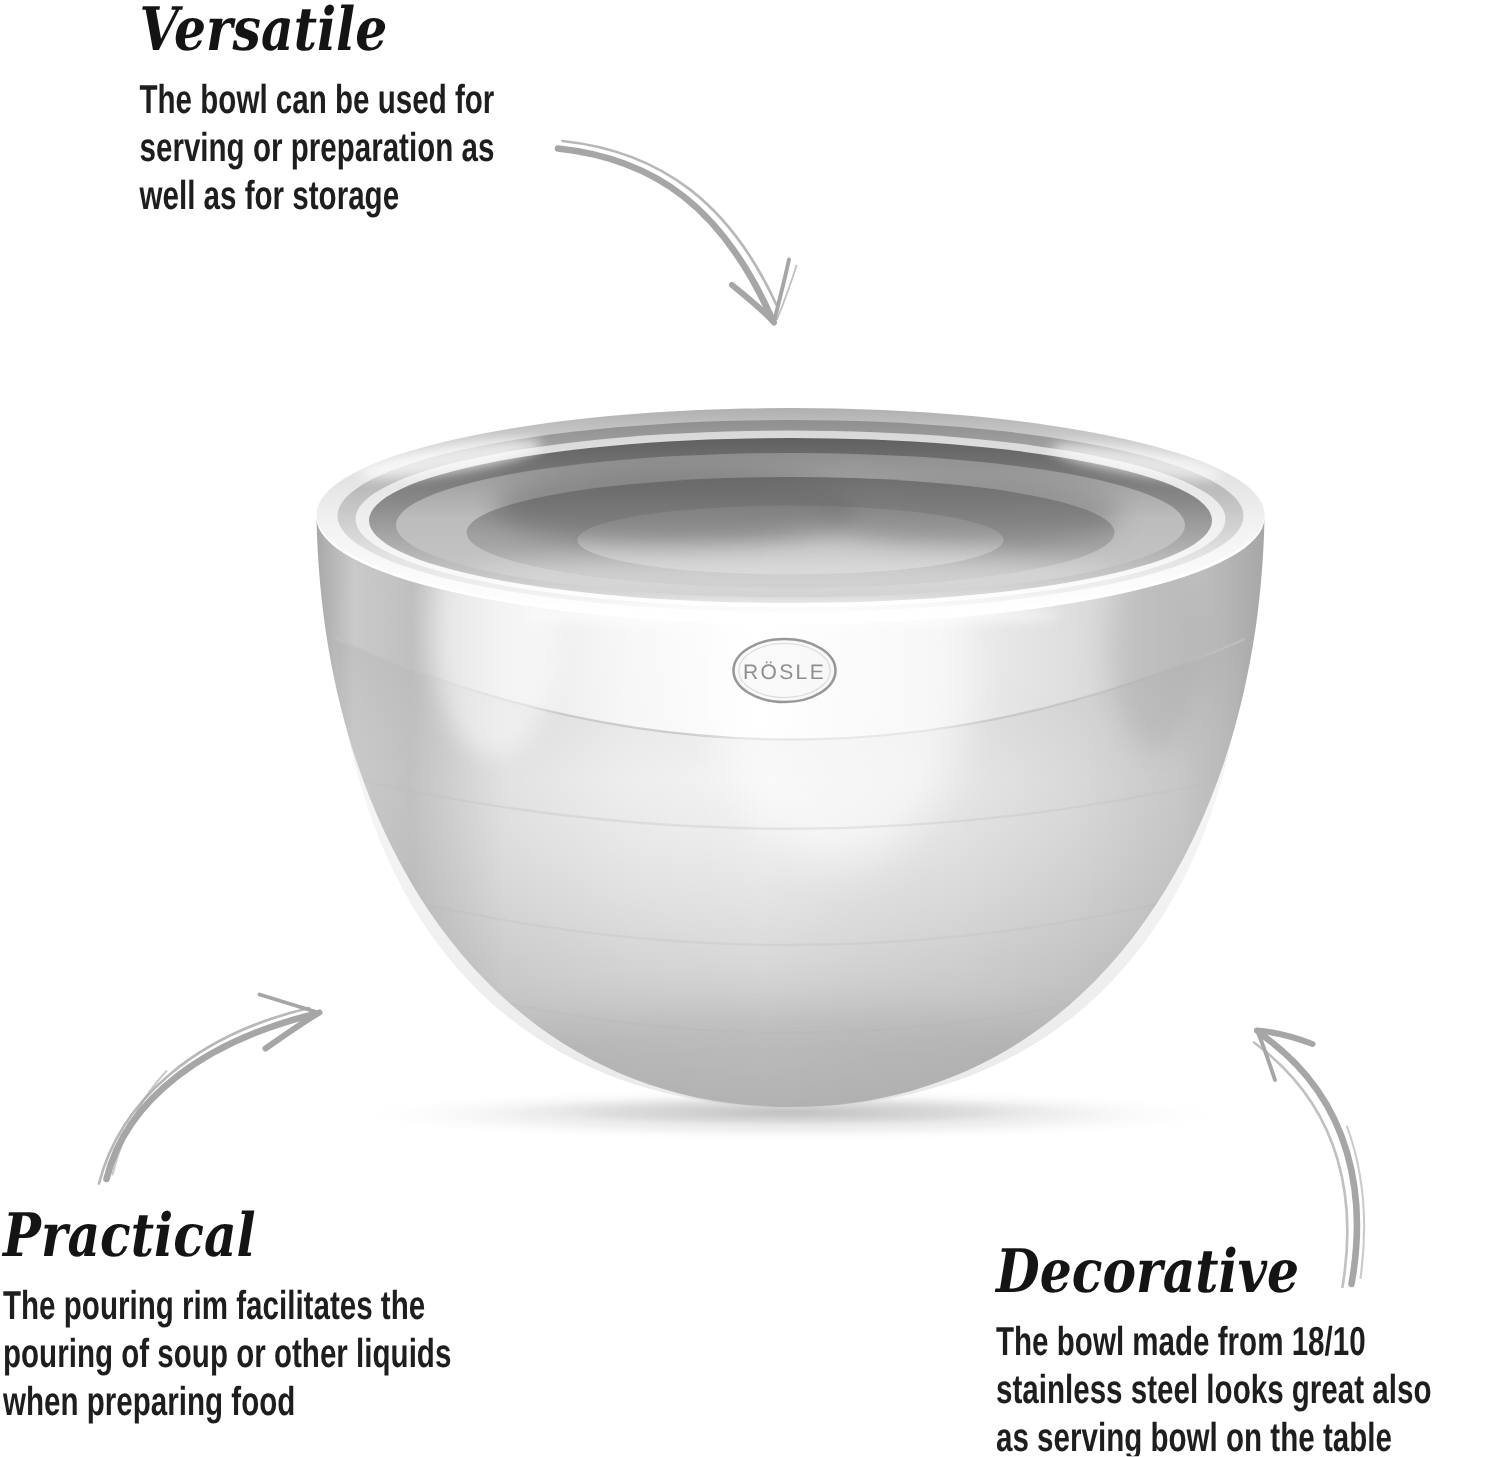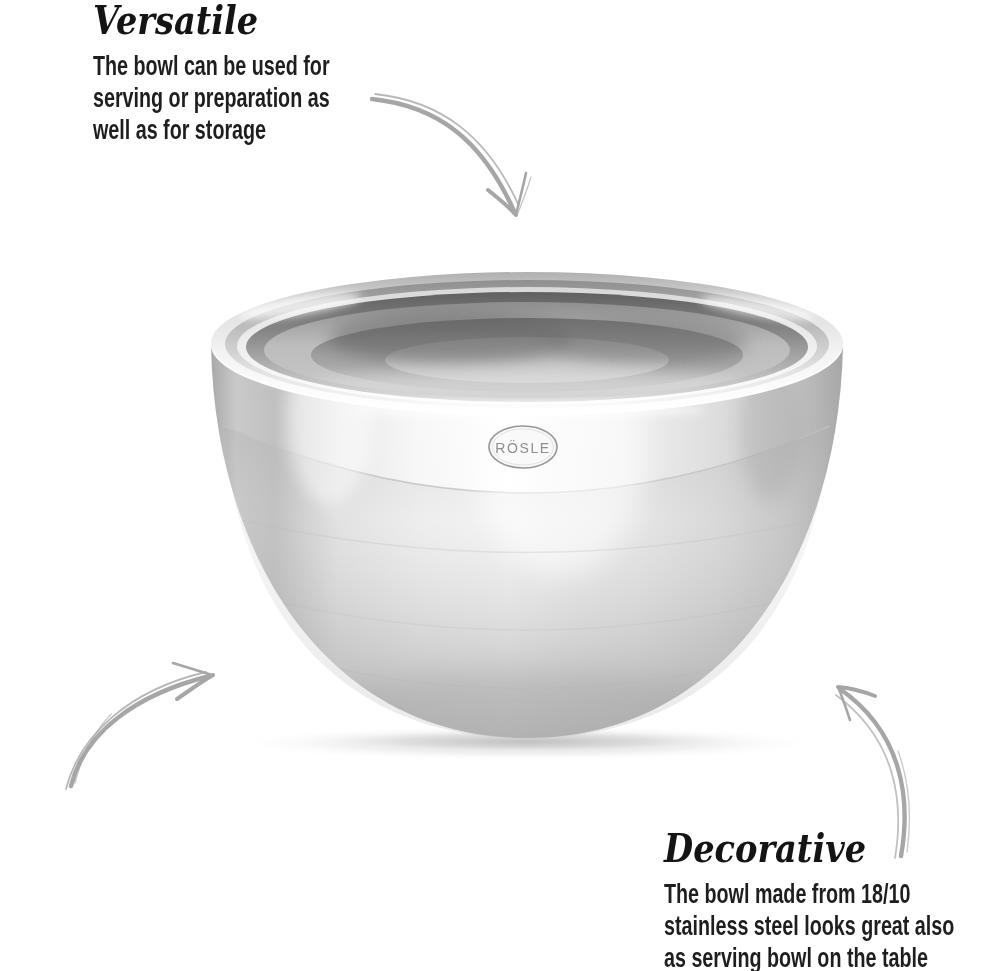--- a/index.html
+++ b/index.html
@@ -197,20 +197,28 @@
 
   <div class="feature" id="f-versatile">
     <div class="feature-title">Versatile</div>
     <div class="feature-desc">
       <div class="feature-line">The bowl can be used for</div>
       <div class="feature-line">serving or preparation as</div>
       <div class="feature-line">well as for storage</div>
     </div>
   </div>
 
+  <div class="feature" id="f-practical">
+    <div class="feature-title">Practical</div>
+    <div class="feature-desc">
+      <div class="feature-line">The pouring rim facilitates the</div>
+      <div class="feature-line">pouring of soup or other liquids</div>
+      <div class="feature-line">when preparing food</div>
+    </div>
+  </div>
 
   <div class="feature" id="f-decorative">
     <div class="feature-title">Decorative</div>
     <div class="feature-desc">
       <div class="feature-line">The bowl made from 18/10</div>
       <div class="feature-line">stainless steel looks great also</div>
       <div class="feature-line">as serving bowl on the table</div>
     </div>
   </div>
 

